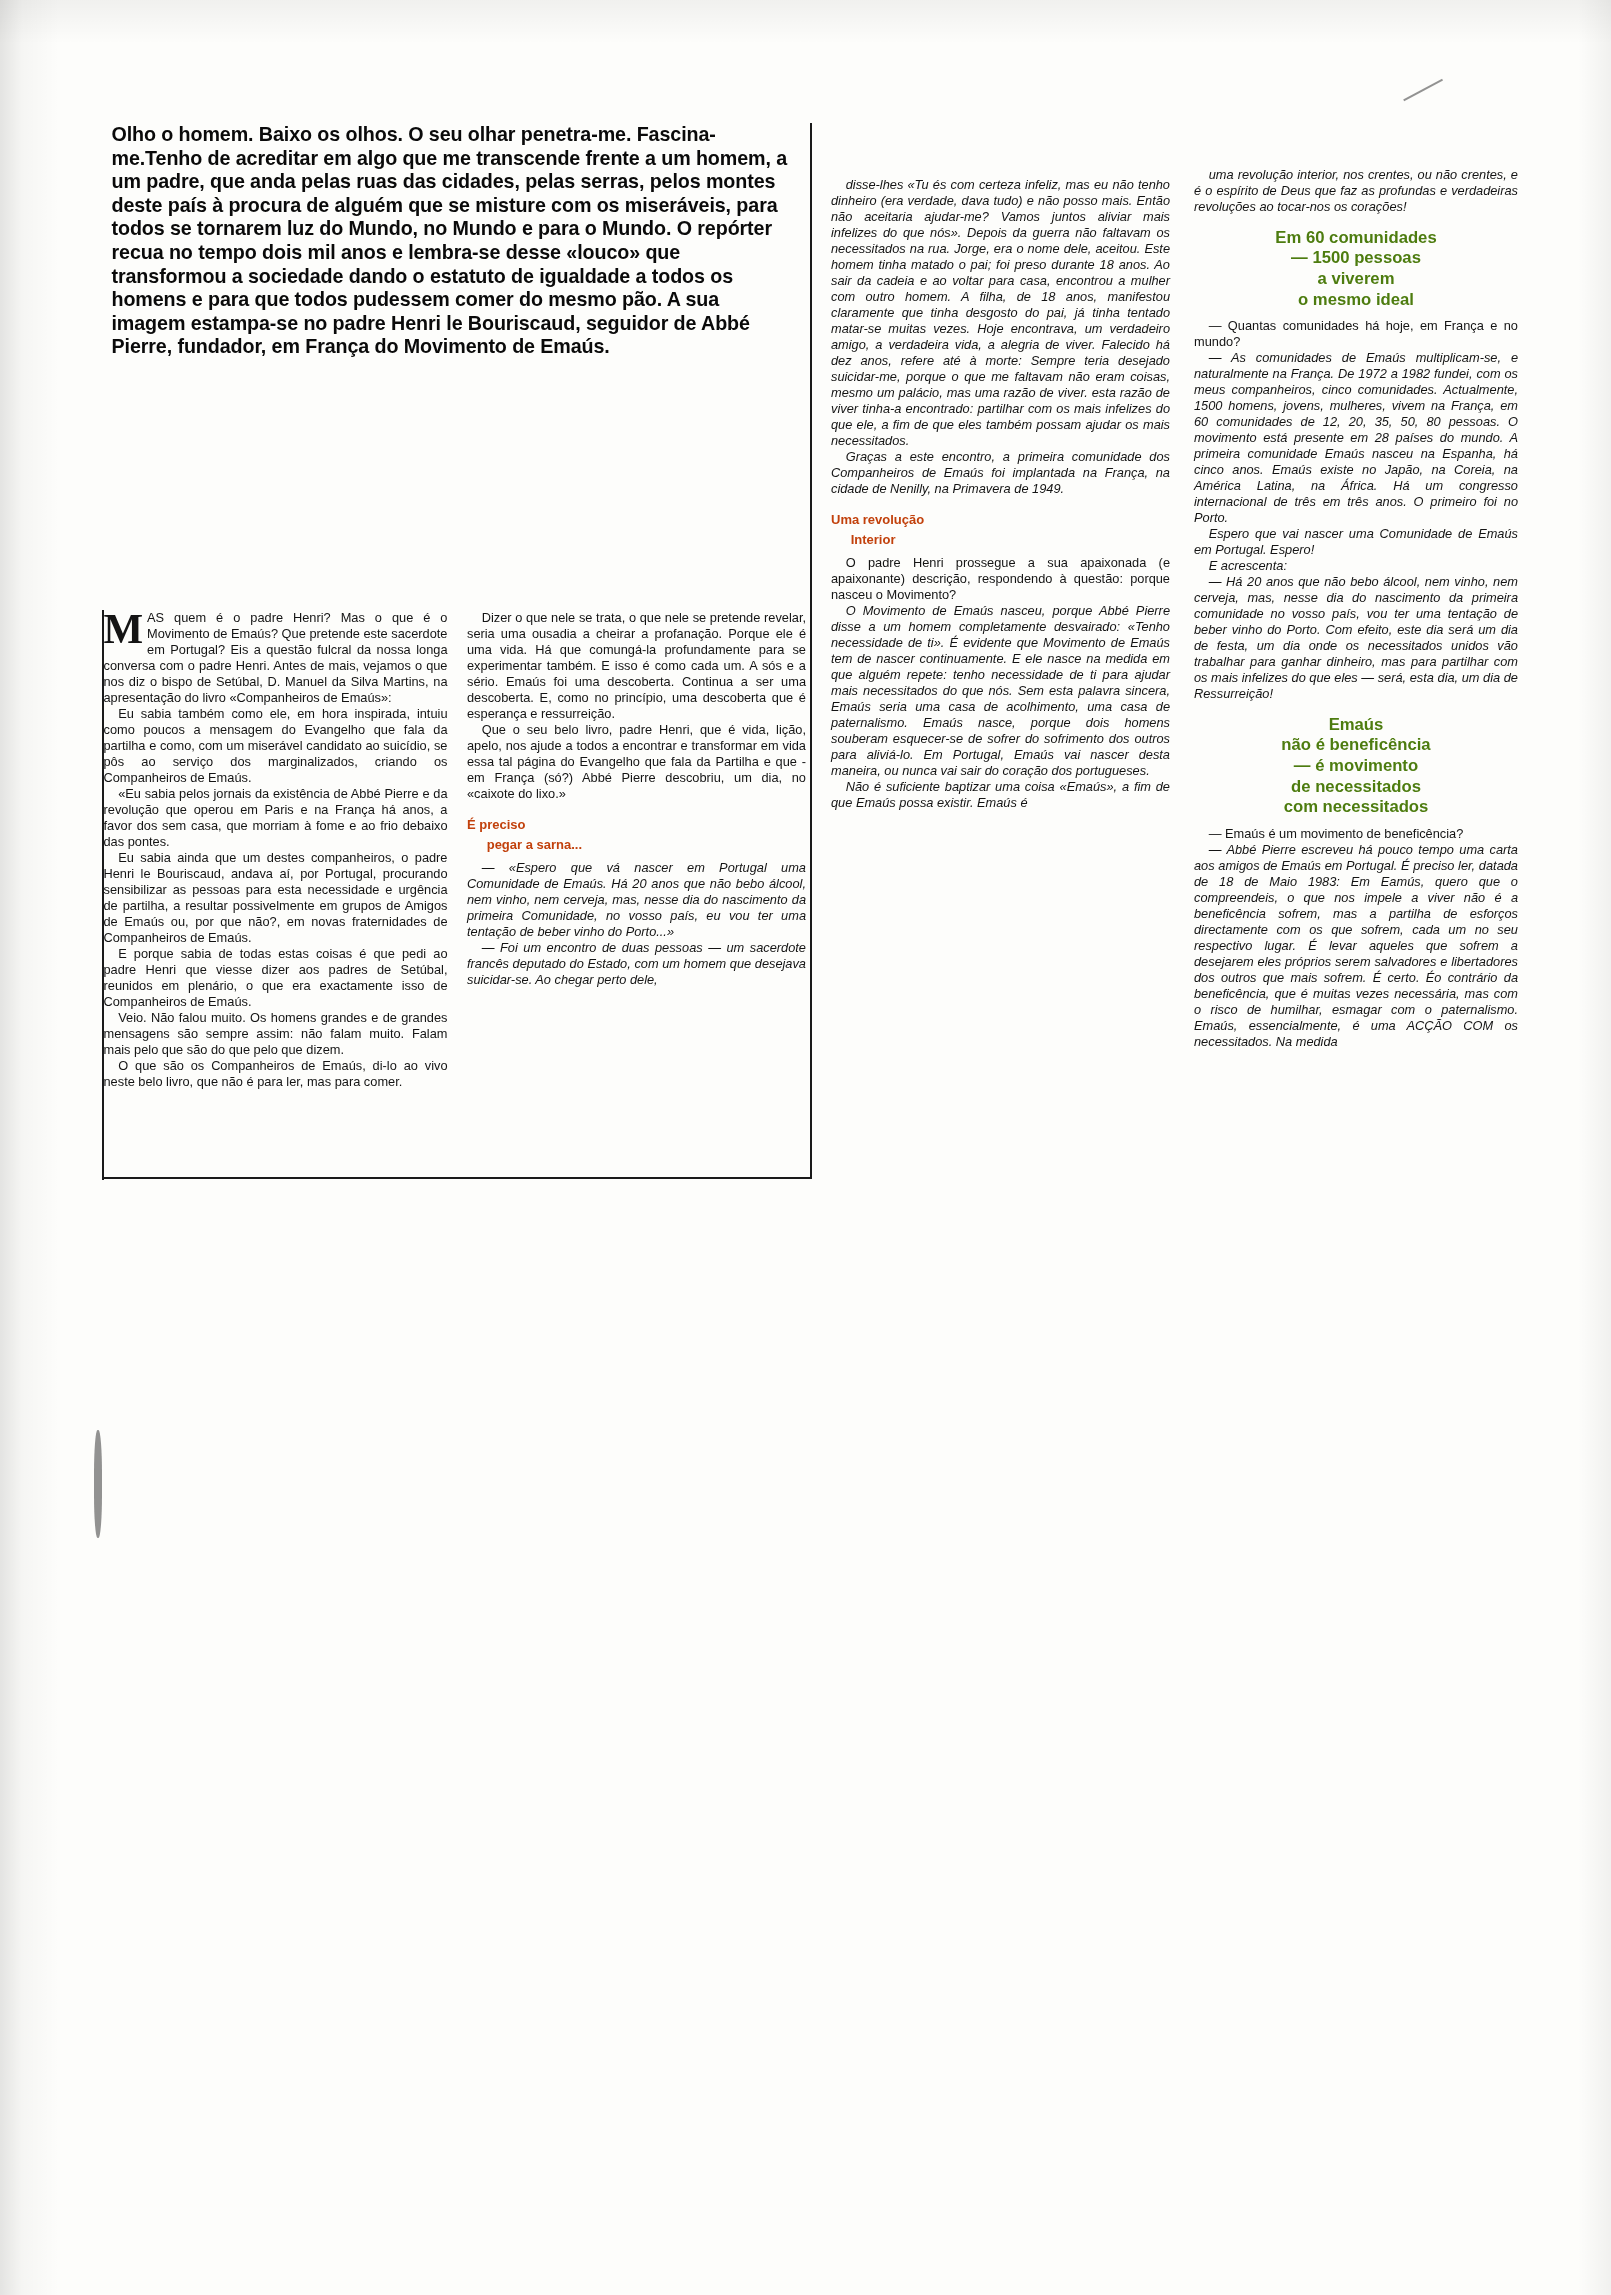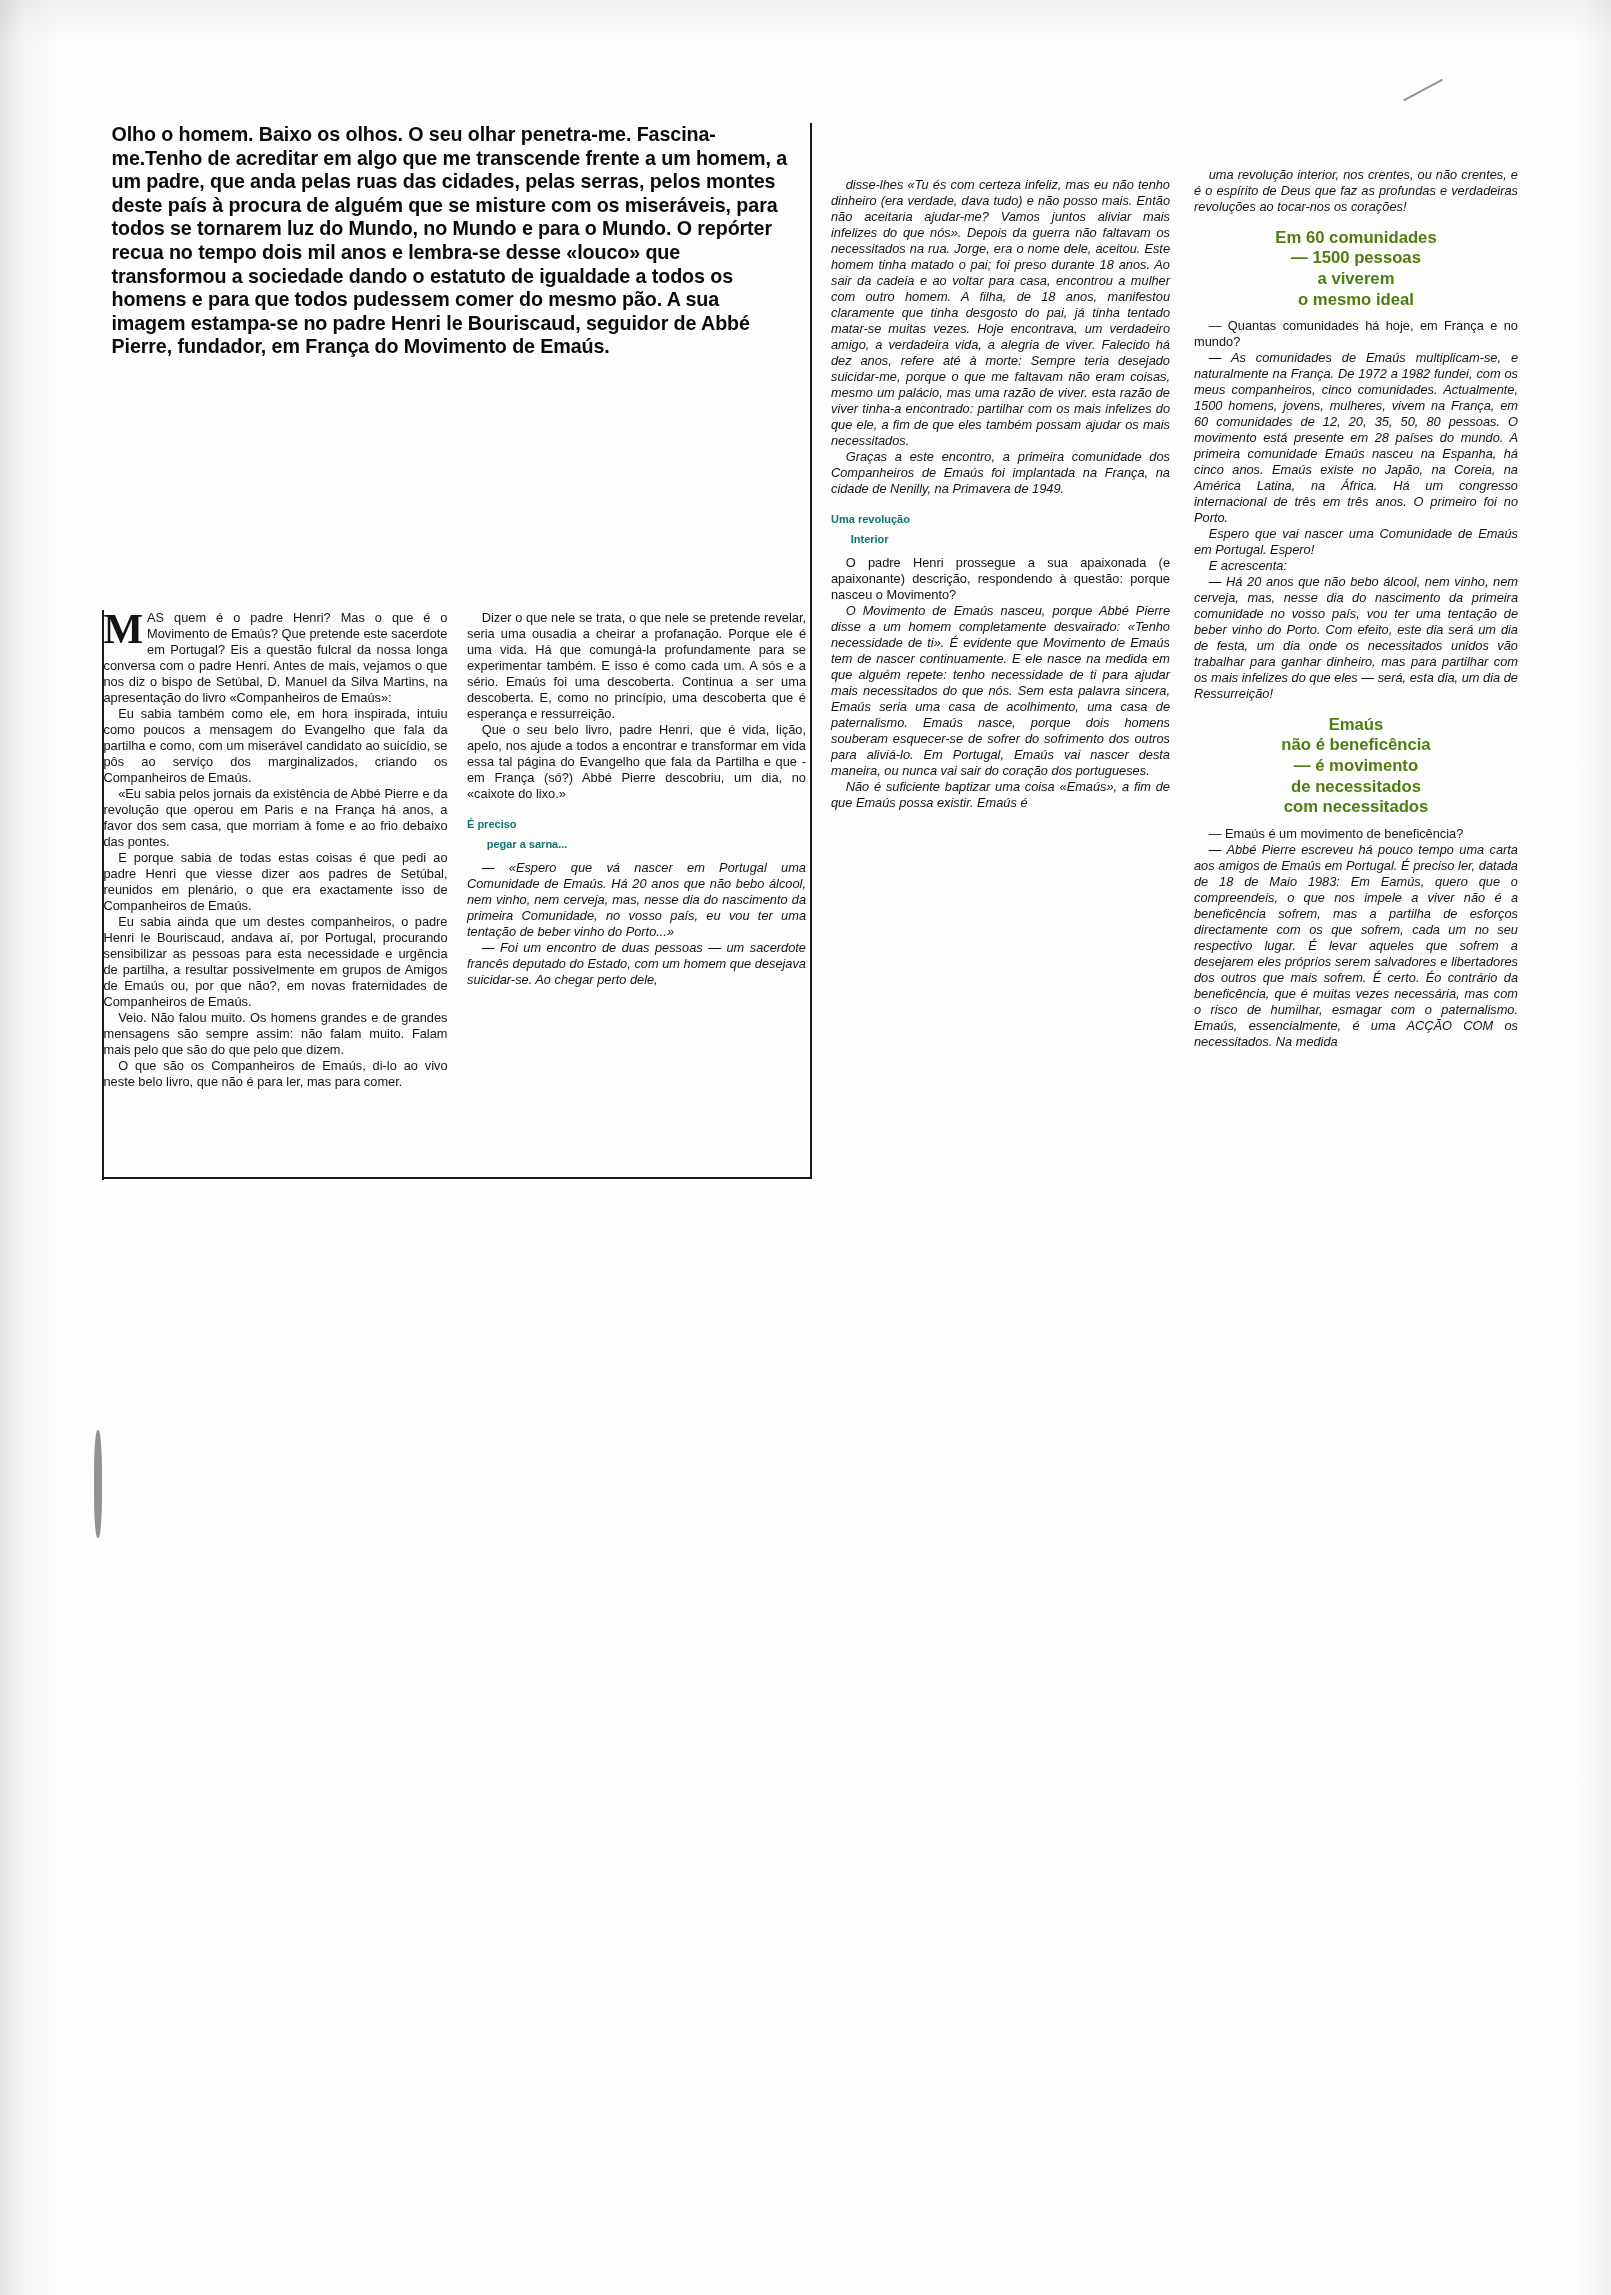--- a/index.html
+++ b/index.html
@@ -80,26 +80,26 @@
     font-size: 42px;
     line-height: 34px;
     font-weight: bold;
     padding: 2px 3.9px 0 0;
     font-family: "Liberation Serif", serif;
   }
 
   
   .subhead {
     font-weight: bold;
-    font-size: 11px;
+    font-size: 13px;
     line-height: 19.7px;
     margin: 12.8px 0 5.9px 0;
     text-indent: 0;
     text-align: left;
-    color: #0f766e;
+    color: #c2410c;
   }
   .subhead .l2 { display: block; padding-left: 19.7px; }
 
   .bighead {
     font-weight: bold;
     font-size: 16.7px;
     line-height: 20.6px;
     margin: 12.8px 0 7.9px 0;
     text-indent: 0;
     text-align: center;
@@ -151,22 +151,22 @@
     <div class="hrule"></div>
 
     <div class="lead">Olho o homem. Baixo os olhos. O seu olhar penetra-me. Fascina-me.Tenho de acreditar em algo que me transcende frente a um homem, a um padre, que anda pelas ruas das cidades, pelas serras, pelos montes deste país à procura de alguém que se misture com os miseráveis, para todos se tornarem luz do Mundo, no Mundo e para o Mundo. O repórter recua no tempo dois mil anos e lembra-se desse «louco» que transformou a sociedade dando o estatuto de igualdade a todos os homens e para que todos pudessem comer do mesmo pão. A sua imagem estampa-se no padre Henri le Bouriscaud, seguidor de Abbé Pierre, fundador, em França do Movimento de Emaús.</div>
 
     <div class="col" id="col1">
       <p class="noind">
         <span class="dropcap">M</span><span>AS quem é o padre Henri? Mas o que é o Movimento de Emaús? Que pretende este sacerdote em Portugal? Eis a questão fulcral da nossa longa conversa com o padre Henri. Antes de mais, vejamos o que nos diz o bispo de Setúbal, D. Manuel da Silva Martins, na apresentação do livro «Companheiros de Emaús»:</span>
       </p>
       <p>Eu sabia também como ele, em hora inspirada, intuiu como poucos a mensagem do Evangelho que fala da partilha e como, com um miserável candidato ao suicídio, se pôs ao serviço dos marginalizados, criando os Companheiros de Emaús.</p>
       <p>«Eu sabia pelos jornais da existência de Abbé Pierre e da revolução que operou em Paris e na França há anos, a favor dos sem casa, que morriam à fome e ao frio debaixo das pontes.</p>
+      <p>Eu sabia ainda que um destes companheiros, o padre Henri le Bouriscaud, andava aí, por Portugal, procurando sensibilizar as pessoas para esta necessidade e urgência de partilha, a resultar possivelmente em grupos de Amigos de Emaús ou, por que não?, em novas fraternidades de Companheiros de Emaús.</p>
       <p>E porque sabia de todas estas coisas é que pedi ao padre Henri que viesse dizer aos padres de Setúbal, reunidos em plenário, o que era exactamente isso de Companheiros de Emaús.</p>
-      <p>Eu sabia ainda que um destes companheiros, o padre Henri le Bouriscaud, andava aí, por Portugal, procurando sensibilizar as pessoas para esta necessidade e urgência de partilha, a resultar possivelmente em grupos de Amigos de Emaús ou, por que não?, em novas fraternidades de Companheiros de Emaús.</p>
       <p>Veio. Não falou muito. Os homens grandes e de grandes mensagens são sempre assim: não falam muito. Falam mais pelo que são do que pelo que dizem.</p>
       <p>O que são os Companheiros de Emaús, di-lo ao vivo neste belo livro, que não é para ler, mas para comer.</p>
     </div>
 
     <div class="col" id="col2">
       <p>Dizer o que nele se trata, o que nele se pretende revelar, seria uma ousadia a cheirar a profanação. Porque ele é uma vida. Há que comungá-la profundamente para se experimentar também. E isso é como cada um. A sós e a sério. Emaús foi uma descoberta. Continua a ser uma descoberta. E, como no princípio, uma descoberta que é esperança e ressurreição.</p>
       <p>Que o seu belo livro, padre Henri, que é vida, lição, apelo, nos ajude a todos a encontrar e transformar em vida essa tal página do Evangelho que fala da Partilha e que -em França (só?) Abbé Pierre descobriu, um dia, no «caixote do lixo.»</p>
 
       <div class="subhead">
         <span>É preciso</span>

